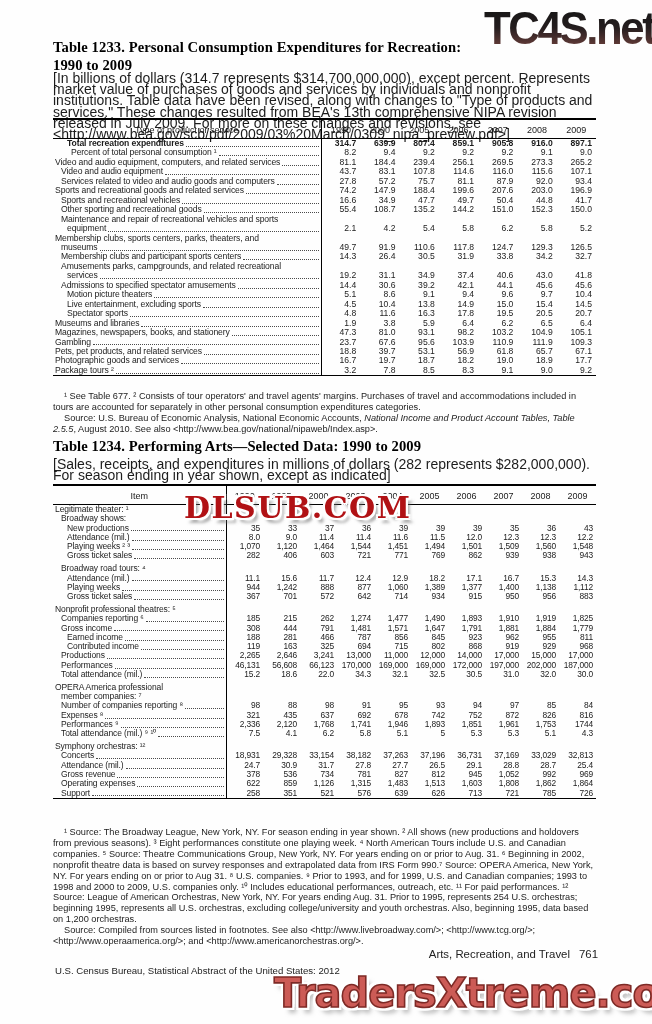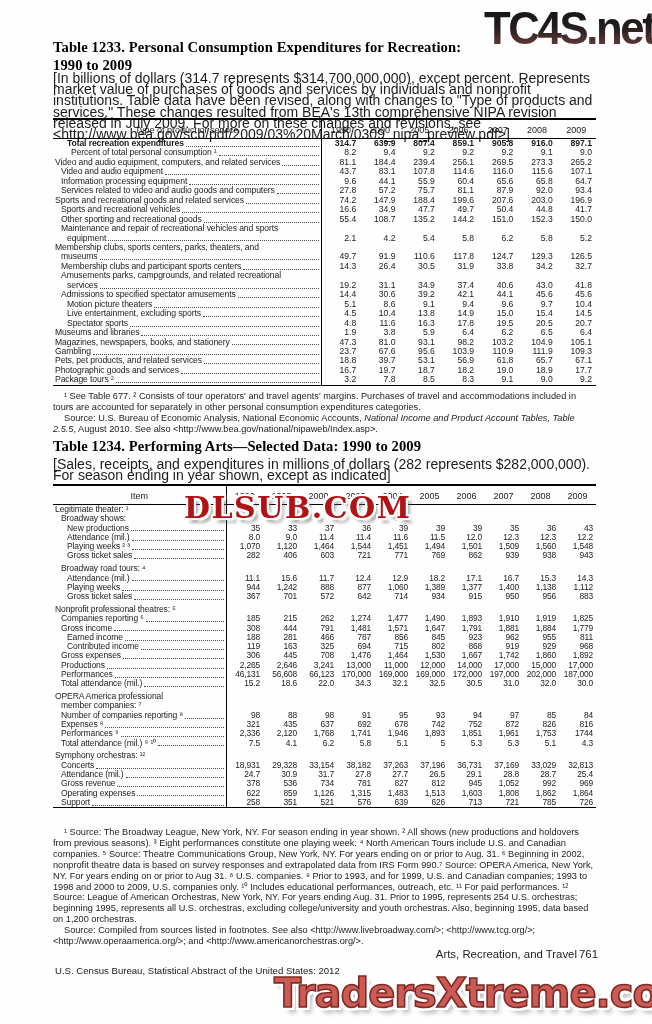--- a/index.html
+++ b/index.html
@@ -35,21 +35,21 @@
   .ind0 { padding-left:2px; } .ind1 { padding-left:8px; }
   .ind2 { padding-left:14px; } .ind3 { padding-left:18px; }
   tr.bold { font-weight:bold; }
   tr.gap td { padding-top:3.5px; }
 
   .fn { font-size:9.2px; line-height:10.9px; color:#1c1c1c; }
   .fn p { text-indent:11px; }
   .fn .it { font-style:italic; }
 
   .runhead { position:absolute; right:54px; top:948px; font-size:11.4px; color:#222; }
-  .runhead .pgnum { margin-left:2px;text-align:right; }
+  .runhead .pgnum { margin-left:9px;text-align:right; }
   .publine { position:absolute; left:55px; top:965px; font-size:9.6px; color:#222; }
 
   
   .wm-top { position:absolute; top:0px; right:-2px; z-index:5;
             font-family:"Liberation Sans",sans-serif; font-weight:900; font-size:46px;
             letter-spacing:-2.5px; transform:scale(.95,1.02); transform-origin:right top;
             color:#3a3132; }
   @supports ((-webkit-background-clip:text)) {
     .wm-top { background:linear-gradient(180deg,#161616 15%,#241d1e 50%,#6c403c 88%);
               -webkit-background-clip:text; background-clip:text;
@@ -150,35 +150,20 @@
           <td class="num">83.1</td>
           <td class="num">107.8</td>
           <td class="num">114.6</td>
           <td class="num">116.0</td>
           <td class="num">115.6</td>
           <td class="num">107.1</td>
         </tr>
         <tr>
           <td class="stub">
             <div class="lab ind1">
-              <span class="txt">Information processing equipment</span>
-              <span class="leader"></span>
-            </div>
-          </td>
-          <td class="num fd">9.6</td>
-          <td class="num">44.1</td>
-          <td class="num">55.9</td>
-          <td class="num">60.4</td>
-          <td class="num">65.6</td>
-          <td class="num">65.8</td>
-          <td class="num">64.7</td>
-        </tr>
-        <tr>
-          <td class="stub">
-            <div class="lab ind1">
               <span class="txt">Services related to video and audio goods and computers</span>
               <span class="leader"></span>
             </div>
           </td>
           <td class="num fd">27.8</td>
           <td class="num">57.2</td>
           <td class="num">75.7</td>
           <td class="num">81.1</td>
           <td class="num">87.9</td>
           <td class="num">92.0</td>
@@ -739,38 +724,20 @@
           <td class="num">715</td>
           <td class="num">802</td>
           <td class="num">868</td>
           <td class="num">919</td>
           <td class="num">929</td>
           <td class="num">968</td>
         </tr>
         <tr>
           <td class="stub">
             <div class="lab ind1">
-              <span class="txt">Gross expenses</span>
-              <span class="leader"></span>
-            </div>
-          </td>
-          <td class="num fd">306</td>
-          <td class="num">445</td>
-          <td class="num">708</td>
-          <td class="num">1,476</td>
-          <td class="num">1,464</td>
-          <td class="num">1,530</td>
-          <td class="num">1,667</td>
-          <td class="num">1,742</td>
-          <td class="num">1,860</td>
-          <td class="num">1,892</td>
-        </tr>
-        <tr>
-          <td class="stub">
-            <div class="lab ind1">
               <span class="txt">Productions</span>
               <span class="leader"></span>
             </div>
           </td>
           <td class="num fd">2,265</td>
           <td class="num">2,646</td>
           <td class="num">3,241</td>
           <td class="num">13,000</td>
           <td class="num">11,000</td>
           <td class="num">12,000</td>

